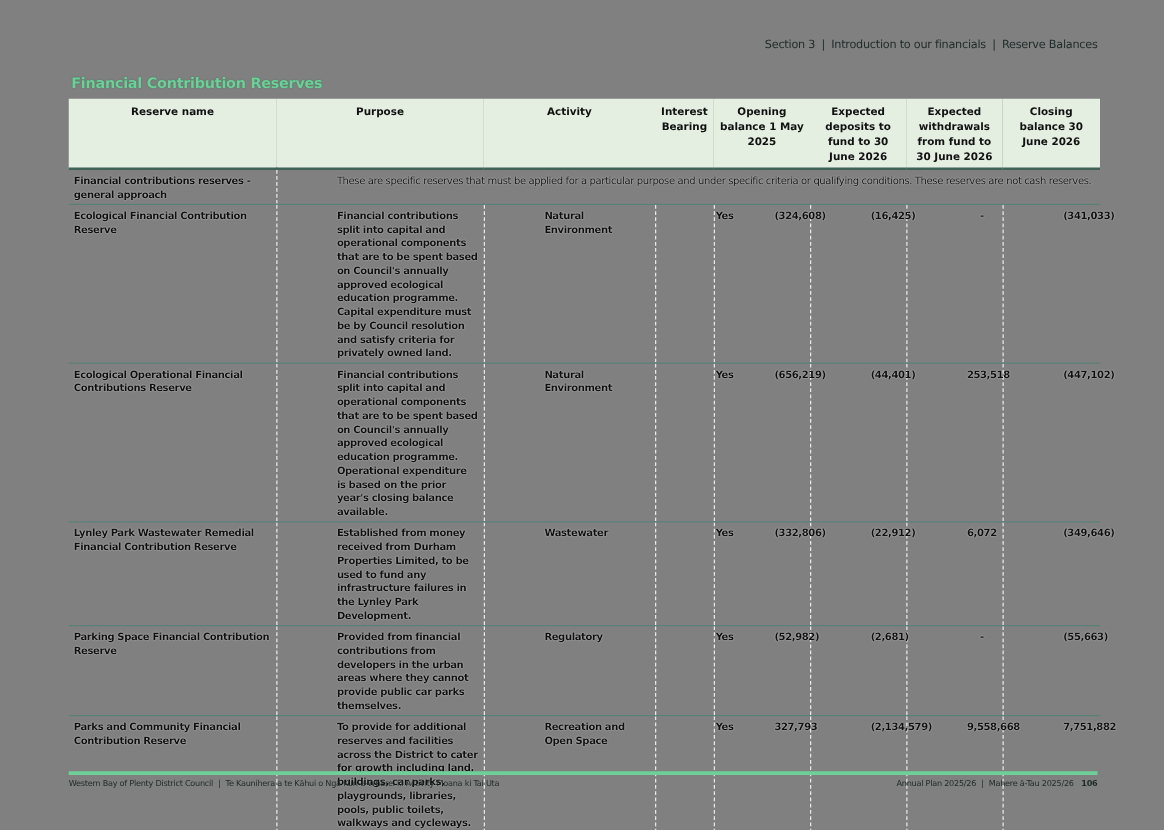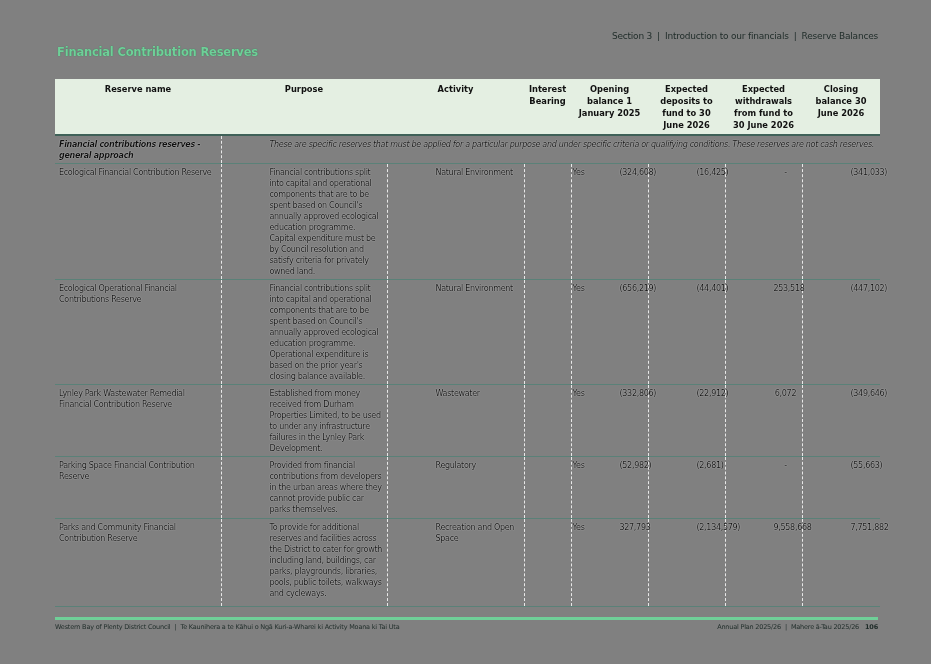--- a/index.html
+++ b/index.html
@@ -21,21 +21,21 @@
       top: 31px;
       font-size: 9px;
       color: #1e2b28;
       letter-spacing: -0.2px;
       white-space: nowrap;
     }
     .breadcrumb .sep { margin: 0 5px; }
     .section-title {
       position: absolute;
       left: 57px;
-      top: 45px;
+      top: 59px;
       font-size: 11.5px;
       font-weight: bold;
       color: #6fcf98;
       text-shadow: 0 0 1px #2c6b4a;
       letter-spacing: -0.2px;
     }
     table.reserves {
       position: absolute;
       left: 55px;
       top: 79px;
@@ -56,25 +56,26 @@
       font-size: 8.3px;
       line-height: 12px;
     }
     table.reserves thead tr { border-bottom: 2px solid #3f6158; }
     table.reserves td {
       vertical-align: top;
       padding: 3px 4px 2px 4px;
       color: #101010;
       text-shadow: 0 0 1px #f2f2f2;
       letter-spacing: -0.3px;
+      font-weight: bold;
     }
     table.reserves tbody tr { border-bottom: 1.5px solid #5a8178; }
     table.reserves td + td { border-left: 1px dashed #e8e8e8; padding-left: 48px; }
     table.reserves td.num { text-align: center; }
-    tr.general td { font-weight: normal; font-style: italic; }
+    tr.general td { font-weight: normal; }
     tr.general td.general-name { font-weight: bold; }
     tr.general td.general-desc { border-left: 1px dashed #e8e8e8; }
     .footer-rule {
       position: absolute;
       left: 55px;
       top: 617px;
       width: 823px;
       height: 3px;
       background: #6fcf98;
     }
@@ -118,21 +119,21 @@
     <col style="width:77px">
     <col style="width:77px">
     <col style="width:78px">
   </colgroup>
   <thead>
     <tr>
       <th>Reserve name</th>
       <th>Purpose</th>
       <th>Activity</th>
       <th>Interest Bearing</th>
-      <th>Opening balance 1 January 2025</th>
+      <th>Opening balance 1 May 2025</th>
       <th>Expected deposits to fund to 30 June 2026</th>
       <th>Expected withdrawals from fund to 30 June 2026</th>
       <th>Closing balance 30 June 2026</th>
     </tr>
   </thead>
   <tbody>
     <tr class="general">
       <td class="general-name">Financial contributions reserves - general approach</td>
       <td class="general-desc" colspan="7">These are specific reserves that must be applied for a particular purpose and under specific criteria or qualifying conditions. These reserves are not cash reserves.</td>
     </tr>
@@ -154,21 +155,21 @@
       <td>Natural Environment</td>
       <td>Yes</td>
       <td class="num">(656,219)</td>
       <td class="num">(44,401)</td>
       <td class="num">253,518</td>
       <td class="num">(447,102)</td>
     </tr>
 
     <tr style="height:63px">
       <td>Lynley Park Wastewater Remedial Financial Contribution Reserve</td>
-      <td>Established from money received from Durham Properties Limited, to be used to under any infrastructure failures in the Lynley Park Development.</td>
+      <td>Established from money received from Durham Properties Limited, to be used to fund any infrastructure failures in the Lynley Park Development.</td>
       <td>Wastewater</td>
       <td>Yes</td>
       <td class="num">(332,806)</td>
       <td class="num">(22,912)</td>
       <td class="num">6,072</td>
       <td class="num">(349,646)</td>
     </tr>
 
     <tr style="height:62px">
       <td>Parking Space Financial Contribution Reserve</td>

